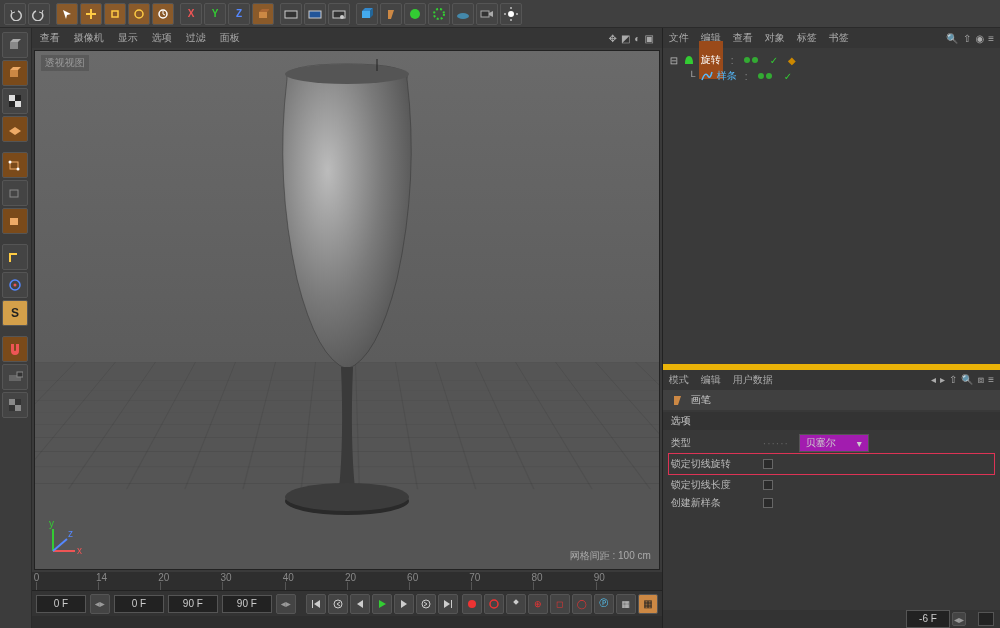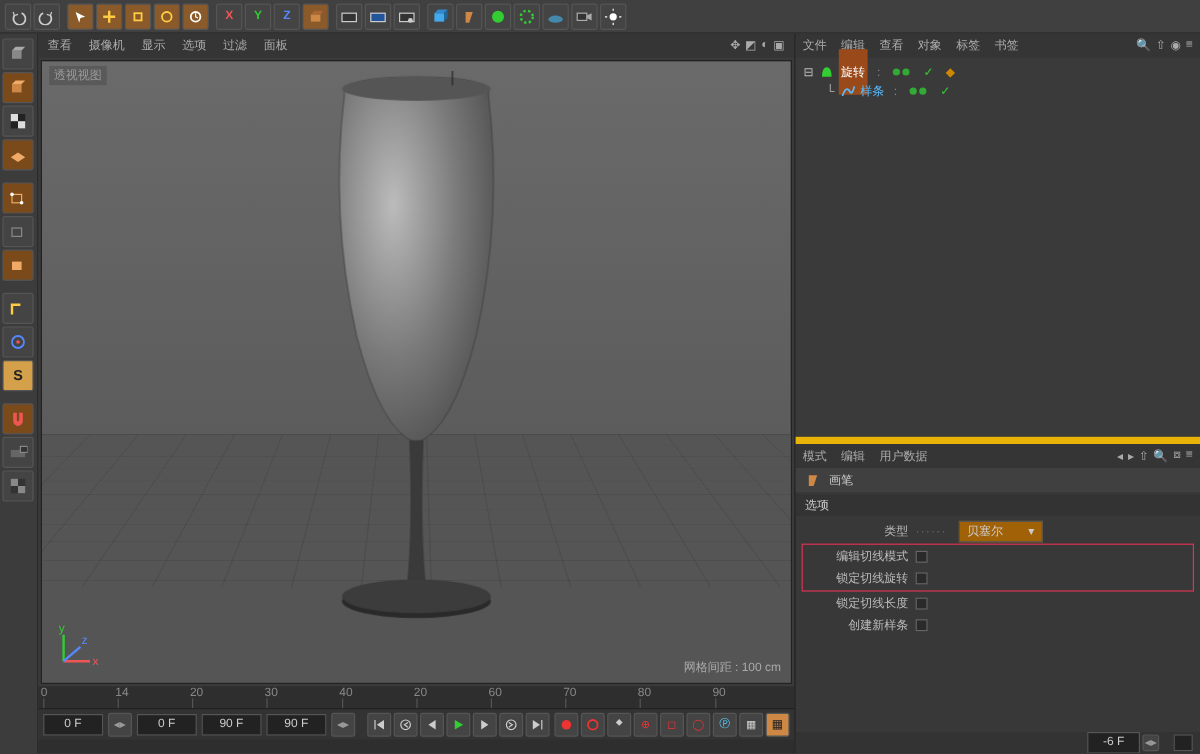--- a/index.html
+++ b/index.html
@@ -60,22 +60,22 @@
 .obj-name.sel { background:#9a4a1a; color:#fff; padding:12px 2px;}
 .obj-dots { display:flex; gap:2px; margin-left:6px;}
 .dot { width:6px; height:6px; border-radius:50%; }
 .dot.g{ background:#3a3;}
 
 .attr-panel { flex:1; display:flex; flex-direction:column; border-top:6px solid #eab308;}
 .attr-title { background:#404040; color:#ccc; padding:3px 8px; display:flex; gap:6px;}
 .attr-sec { background:#333; color:#ccc; padding:2px 8px; margin-top:2px;}
 .attr-body { padding: 4px 8px; }
 .attr-row { display:flex; align-items:center; height:18px; gap:6px; color:#bbb;}
-.attr-row .label { width: 86px; text-align:right; }
-.attr-dropdown { background:#a16207; border:1px solid #555; padding:1px 6px; color:#ccc; min-width:70px; display:flex; justify-content:space-between; align-items:center;}
+.attr-row .label { width: 86px; text-align:left; }
+.attr-dropdown { background:#a21caf; border:1px solid #555; padding:1px 6px; color:#ccc; min-width:70px; display:flex; justify-content:space-between; align-items:center;}
 .attr-chk { width:10px; height:10px; border:1px solid #666; background:#2a2a2a;}
 .highlight-box { border:1px solid #d35; padding:1px 2px; margin:1px -3px;}
 .dots::before{content:"······"; letter-spacing:1px; color:#666; margin-right:4px;}
 
 
 .status { height: 12px; background:#2e2e2e;}
 
 
 svg { display:block; }
 </style>
@@ -532,24 +532,20 @@
         <div class="attr-row">
           <span class="label">类型</span>
           <span class="dots"></span>
           <div class="attr-dropdown">
             <span>贝塞尔</span>
               <span>▾</span>
           </div>
         </div>
         <div class="highlight-box">
           <div class="attr-row">
-            <span class="label">编辑切线模式</span>
-            <div class="attr-chk"></div>
-          </div>
-          <div class="attr-row">
             <span class="label">锁定切线旋转</span>
             <div class="attr-chk"></div>
           </div>
         </div>
         <div class="attr-row">
           <span class="label">锁定切线长度</span>
           <div class="attr-chk"></div>
         </div>
         <div class="attr-row">
           <span class="label">创建新样条</span>

